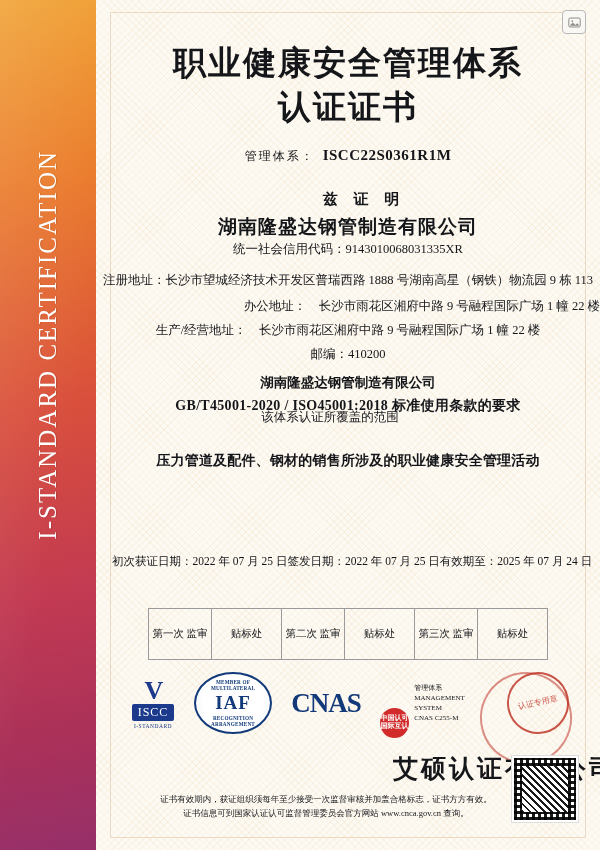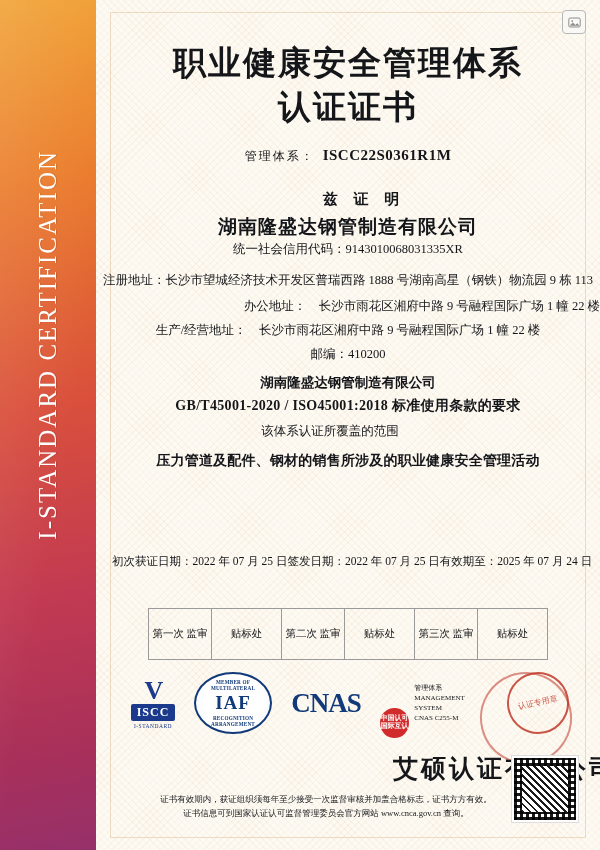--- a/index.html
+++ b/index.html
@@ -180,21 +180,21 @@
     width: 504px;
     text-align: center;
     font-size: 14px;
     font-weight: bold;
     color: #15161a;
     letter-spacing: 0.3px;
   }
   .scope-label {
     position: absolute;
     left: 0;
-    top: 423px;
+    top: 409px;
     width: 468px;
     text-align: center;
     font-size: 12.5px;
     color: #15161a;
   }
   .scope-text {
     position: absolute;
     left: 0;
     top: 452px;
     width: 504px;
@@ -258,21 +258,21 @@
     display: flex;
     align-items: center;
     justify-content: space-between;
   }
   .logo-iscc {
     width: 66px; height: 52px;
     display: flex; flex-direction: column; align-items: center; justify-content: center;
     color: #1b3a8c;
   }
   .logo-iscc .mark { font-size: 26px; line-height: 1; font-weight: bold; letter-spacing: -2px; }
-  .logo-iscc .nm { font-size: 12px; font-weight: bold; letter-spacing: 1px; color:#fff; background:#1b3a8c; padding: 1px 6px; border-radius: 2px;}
+  .logo-iscc .nm { font-size: 12px; font-weight: normal; letter-spacing: 1px; color:#fff; background:#1b3a8c; padding: 1px 6px; border-radius: 2px;}
   .logo-iscc .sub { font-size: 5.5px; letter-spacing: 0.5px; margin-top: 2px; color:#1b3a8c;}
   .logo-iaf {
     width: 74px; height: 58px;
     border-radius: 50%;
     border: 2px solid #123a7a;
     display: flex; align-items: center; justify-content: center;
     position: relative;
     background: radial-gradient(circle at 50% 45%, #ffffff 60%, #eef2f8 100%);
   }
   .logo-iaf .iaf-text { font-size: 19px; font-weight: bold; color: #123a7a; letter-spacing: 1px; }

